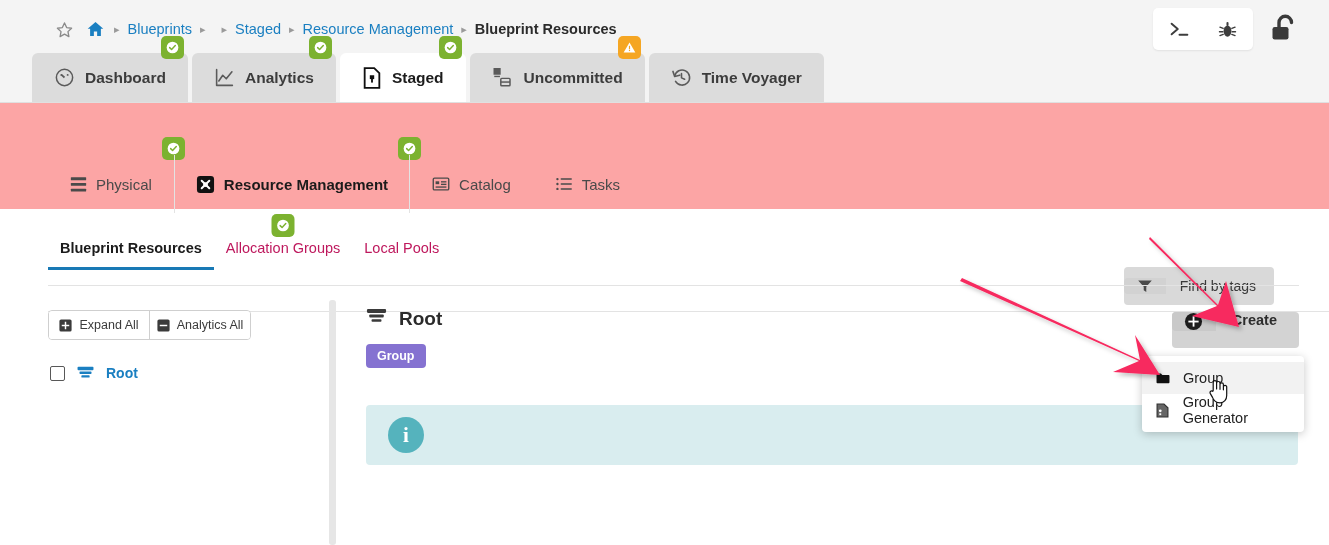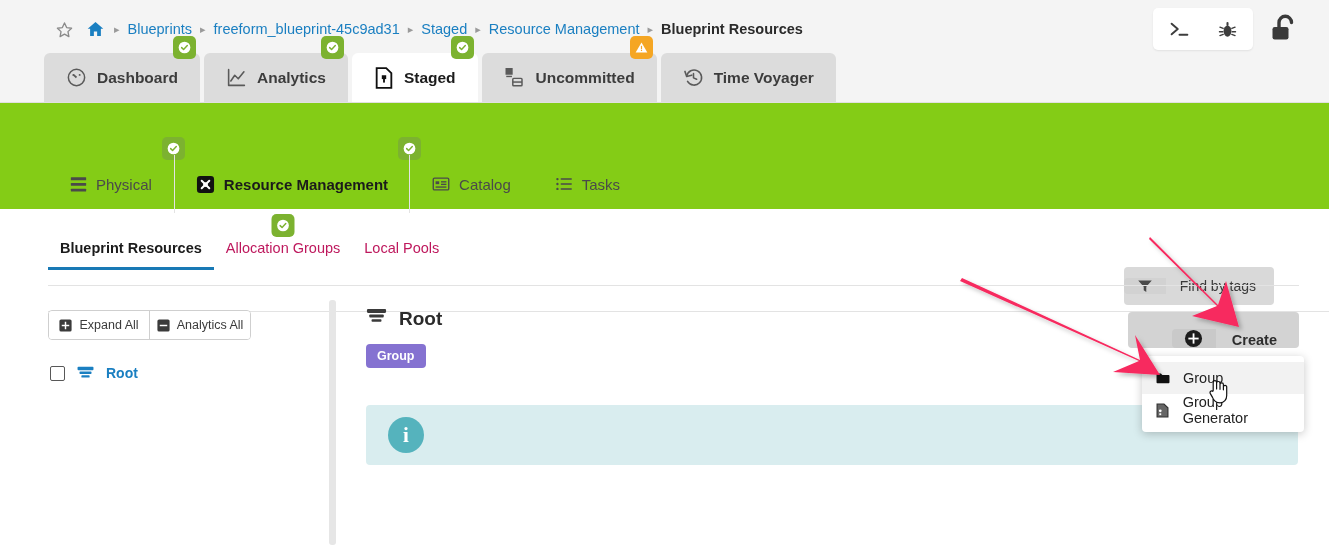--- a/index.html
+++ b/index.html
@@ -41,21 +41,21 @@
     background: #ffffff; border-radius: 5px;
     height: 42px; display: flex; align-items: center;
     padding: 0 16px; gap: 28px;
     box-shadow: 0 1px 2px rgba(0,0,0,.08);
   }
   .tool-btn { display: flex; align-items: center; justify-content: center; cursor: pointer; }
   .lock-btn { margin-left: 16px; display:flex; align-items:center; cursor:pointer; }
 
   
   .tabs {
-    position: absolute; left: 44px; bottom: 0; display: flex; 
+    position: absolute; left: 32px; bottom: 0; display: flex; 
   }
   .tab {
     position: relative;
     height: 49px;
     display: flex; align-items: center;
     padding: 0 22px;
     background: #dcdcdc;
     border-radius: 6px 6px 0 0;
     margin-right: 4px;
     font-size: 15.5px; font-weight: bold; color: #3c3c3c;
@@ -65,21 +65,21 @@
   .tab .tab-ico { margin-right: 10px; display: flex; align-items: center; }
   .badge {
     position: absolute; top: -17px; right: 4px;
     width: 23px; height: 23px; border-radius: 5px;
     display: flex; align-items: center; justify-content: center;
   }
   .badge.ok { background: #7cb230; }
   .badge.warn { background: #f5a623; }
 
   
-  .sub-zone { position: absolute; left: 0; top: 103px; width: 1329px; height: 106px; background:#84cc16; }
+  .sub-zone { position: absolute; left: 0; top: 103px; width: 1329px; height: 106px; background:#fca5a5; }
   .subtabs {
     position: absolute; left: 48px; top: 52px;
     display: flex; align-items: flex-end;
   }
   .subtab {
     position: relative; display: flex; align-items: center;
     height: 58px; padding: 0 22px;
     font-size: 15px; color: #4a4a4a; cursor: pointer; white-space: nowrap;
   }
   .subtab.active { font-weight: bold; color: #1b1b1b; }
@@ -170,22 +170,22 @@
     width: 36px; height: 36px; border-radius: 50%; background: #55b3bd;
     display: flex; align-items: center; justify-content: center;
     color: #fff; font-weight: bold; font-size: 21px; font-family: "Liberation Serif", serif;
     flex: 0 0 auto;
   }
   .info-text { font-size: 14.5px; color: #2f3e41; }
 
   
   .create-btn {
     position: absolute; right: 30px; top: 312px;
-    display: flex; align-items: flex-end; height: 36px;
-    background: #d3d3d3; border-radius: 4px; cursor: pointer; padding-left: 44px;
+    display: flex; align-items: flex-start; height: 36px;
+    background: #d3d3d3; border-radius: 4px; cursor: pointer;
   }
   .create-btn .cb-ico {
     width: 44px; display: flex; align-items: center; justify-content: center;
     background: #c9c9c9; border-radius: 4px 0 0 4px;
   }
   .create-btn .cb-lbl {
     display: flex; align-items: center; padding: 0 22px 0 16px;
     font-size: 14.5px; font-weight: bold; color: #2d2d2d;
   }
   .create-menu {
@@ -221,21 +221,20 @@
           </svg>
       </span>
       <span class="home-icon">
         <svg width="17" height="16" viewBox="0 0 24 22" fill="#1a7fc1">
           <path d="M12 1 L23 10.5 H19.6 V21 H14.3 V14.5 H9.7 V21 H4.4 V10.5 H1 Z"></path>
         </svg>
       </span>
       <span class="crumb-sep">▸</span>
       <a class="crumb-link" href="#">Blueprints</a>
       <span class="crumb-sep">▸</span>
-      <a class="crumb-link" href="#">freeform_blueprint-45c9ad31</a>
       <span class="crumb-sep">▸</span>
       <a class="crumb-link" href="#">Staged</a>
       <span class="crumb-sep">▸</span>
       <a class="crumb-link" href="#">Resource Management</a>
       <span class="crumb-sep">▸</span>
       <span class="crumb-current">Blueprint Resources</span>
     </div>
 
     <div class="top-tools">
       <div class="tool-pill">

